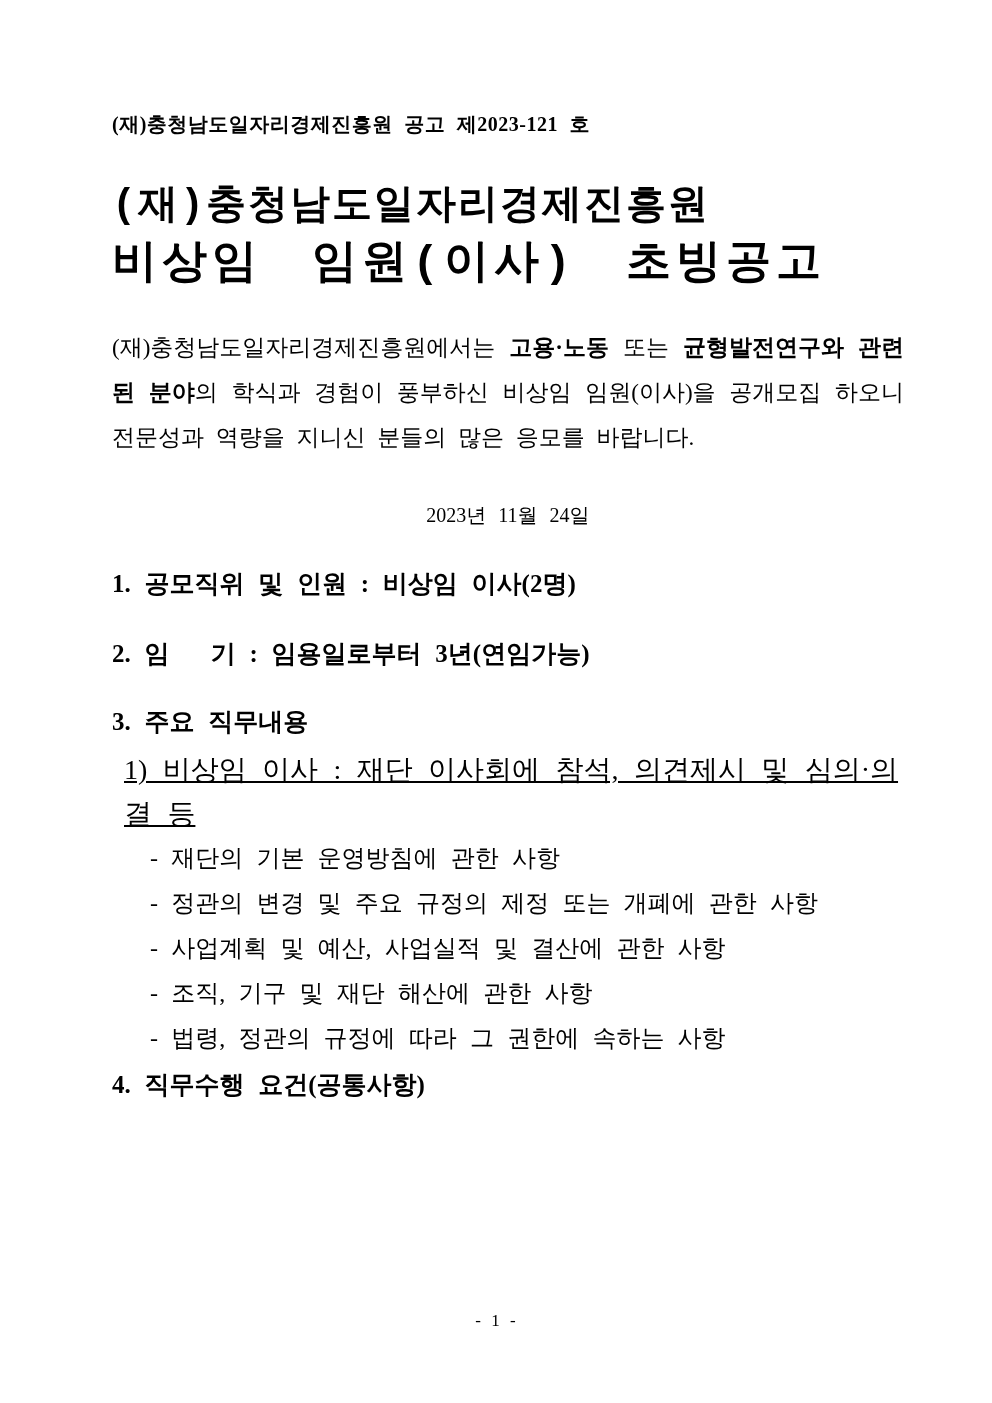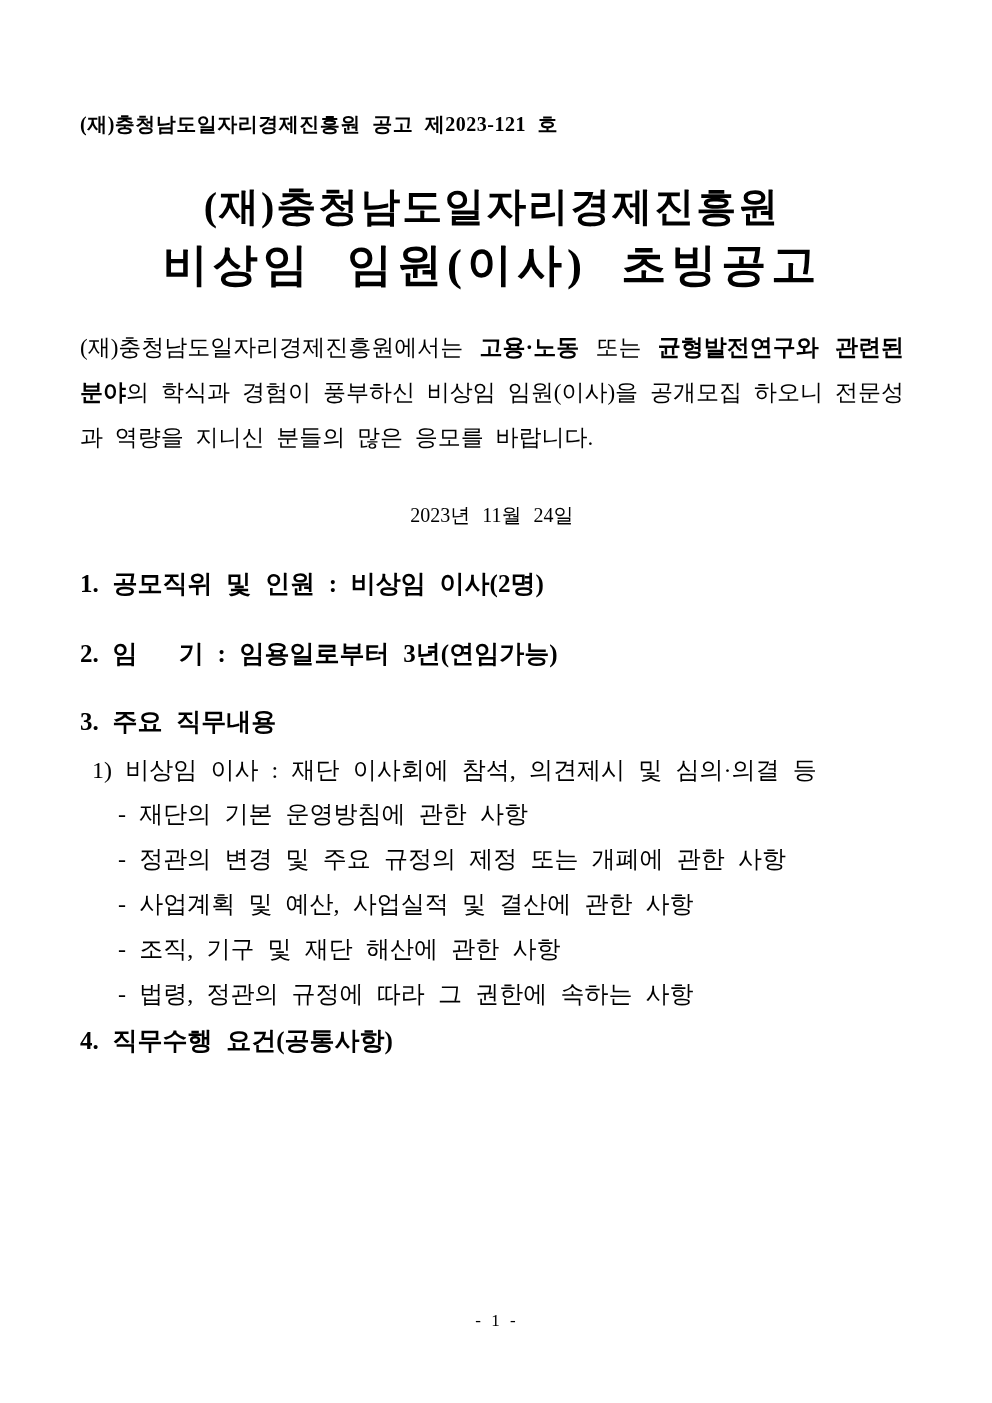--- a/index.html
+++ b/index.html
@@ -10,32 +10,32 @@
   .page {
     position: relative;
     width: 992px;
     height: 1403px;
     background: #ffffff;
     color: #000000;
     font-family: "Liberation Serif", "DejaVu Serif", serif;
     overflow: hidden;
   }
   .content {
-    padding: 111px 88px 0 80px;
+    padding: 111px 88px 0 112px;
   }
   .doc-number {
     font-size: 20px;
     line-height: 26px;
     font-weight: 700;
     letter-spacing: 0.5px;
     word-spacing: 0.3em;
   }
   .title-block {
     margin-top: 46px;
-    text-align: center;
+    font-family: Liberation Mono, monospace;
   }
   .title-line1 {
     font-size: 40px;
     line-height: 48px;
     font-weight: 700;
     letter-spacing: 2px;
     word-spacing: 6px;
   }
   .title-line2 {
     margin-top: 8px;
@@ -74,23 +74,24 @@
   .section-label {
     font-size: 25px;
     line-height: 32px;
     font-weight: 700;
     word-spacing: 0.3em;
     white-space: pre-wrap;
   }
   .lead-line {
     margin-top: 10px;
     padding-left: 12px;
-    font-size: 24px;
+    font-size: 28px;
     line-height: 44px;
     word-spacing: 0.3em;
+    text-decoration: underline;
   }
   .bullet-list .bullet-item {
     padding-left: 38px;
     font-size: 24px;
     line-height: 45px;
     word-spacing: 0.3em;
   }
   .req-list { margin-top: 6px; }
   .req-list .req-item {
     padding-left: 26px;

